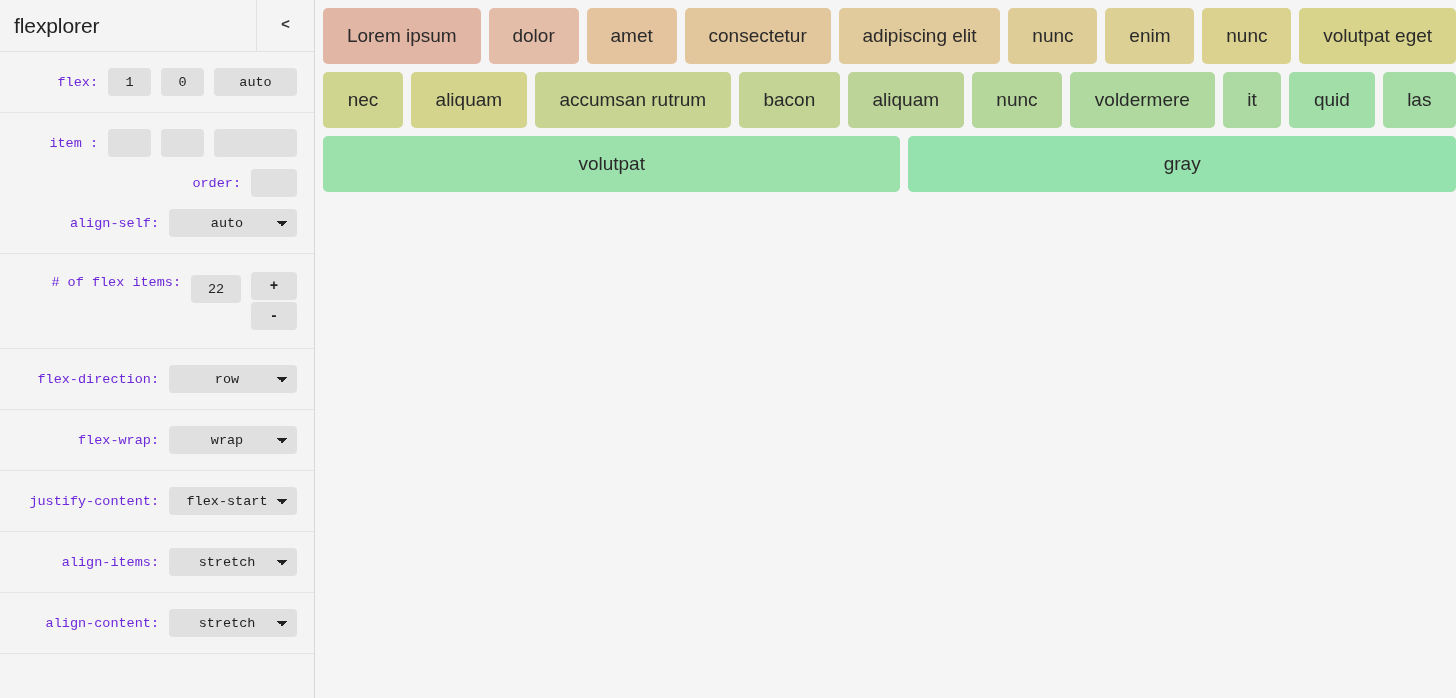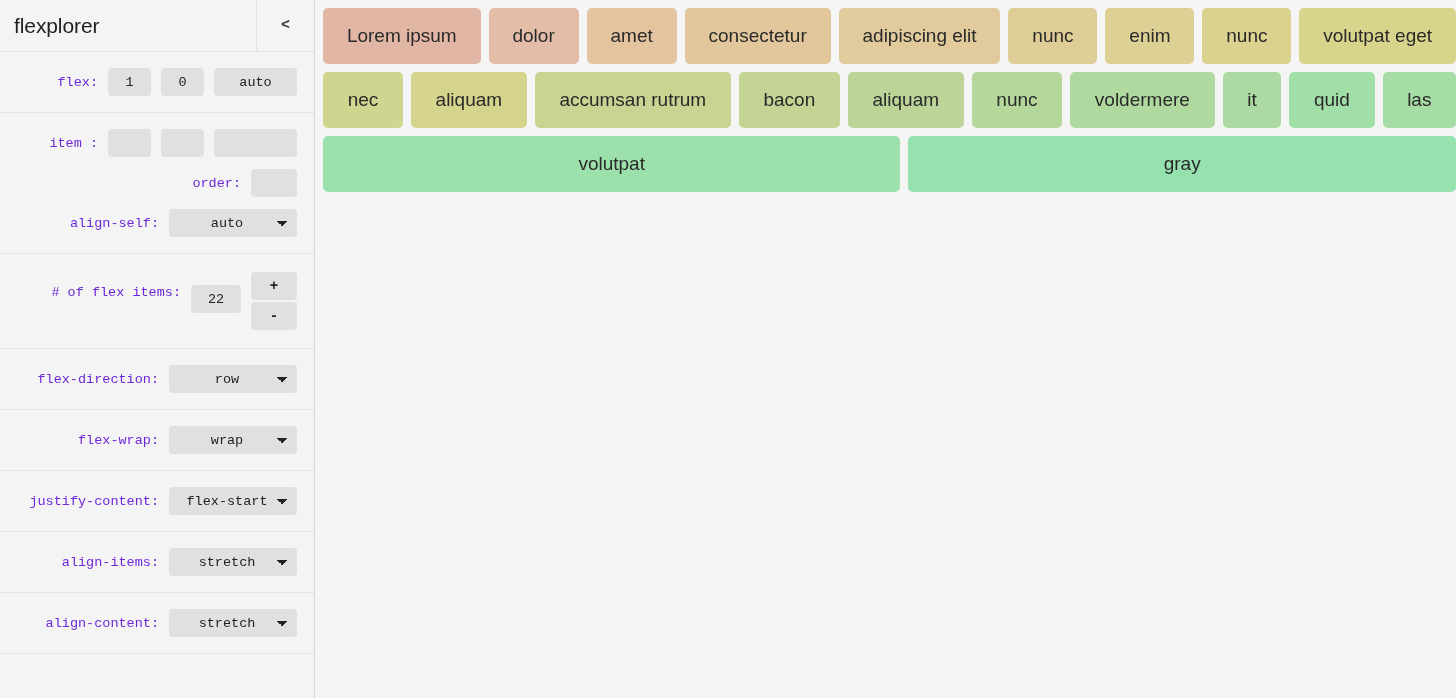--- a/index.html
+++ b/index.html
@@ -139,21 +139,21 @@
     cursor: pointer;
     line-height: 1;
   }
 
   .count-row {
     align-items: flex-start;
     padding-top: 8px;
     padding-bottom: 8px;
   }
   .count-row .ctrl-label,
-  .count-row .field { margin-top: 13px; }
+  .count-row .field { margin-top: 3px; }
 
   
   #canvas {
     flex: 1 1 auto;
     height: 516px;
     background: #f5f5f5;
     padding: 8px 0 0 8px;
     overflow: hidden;
   }
 

